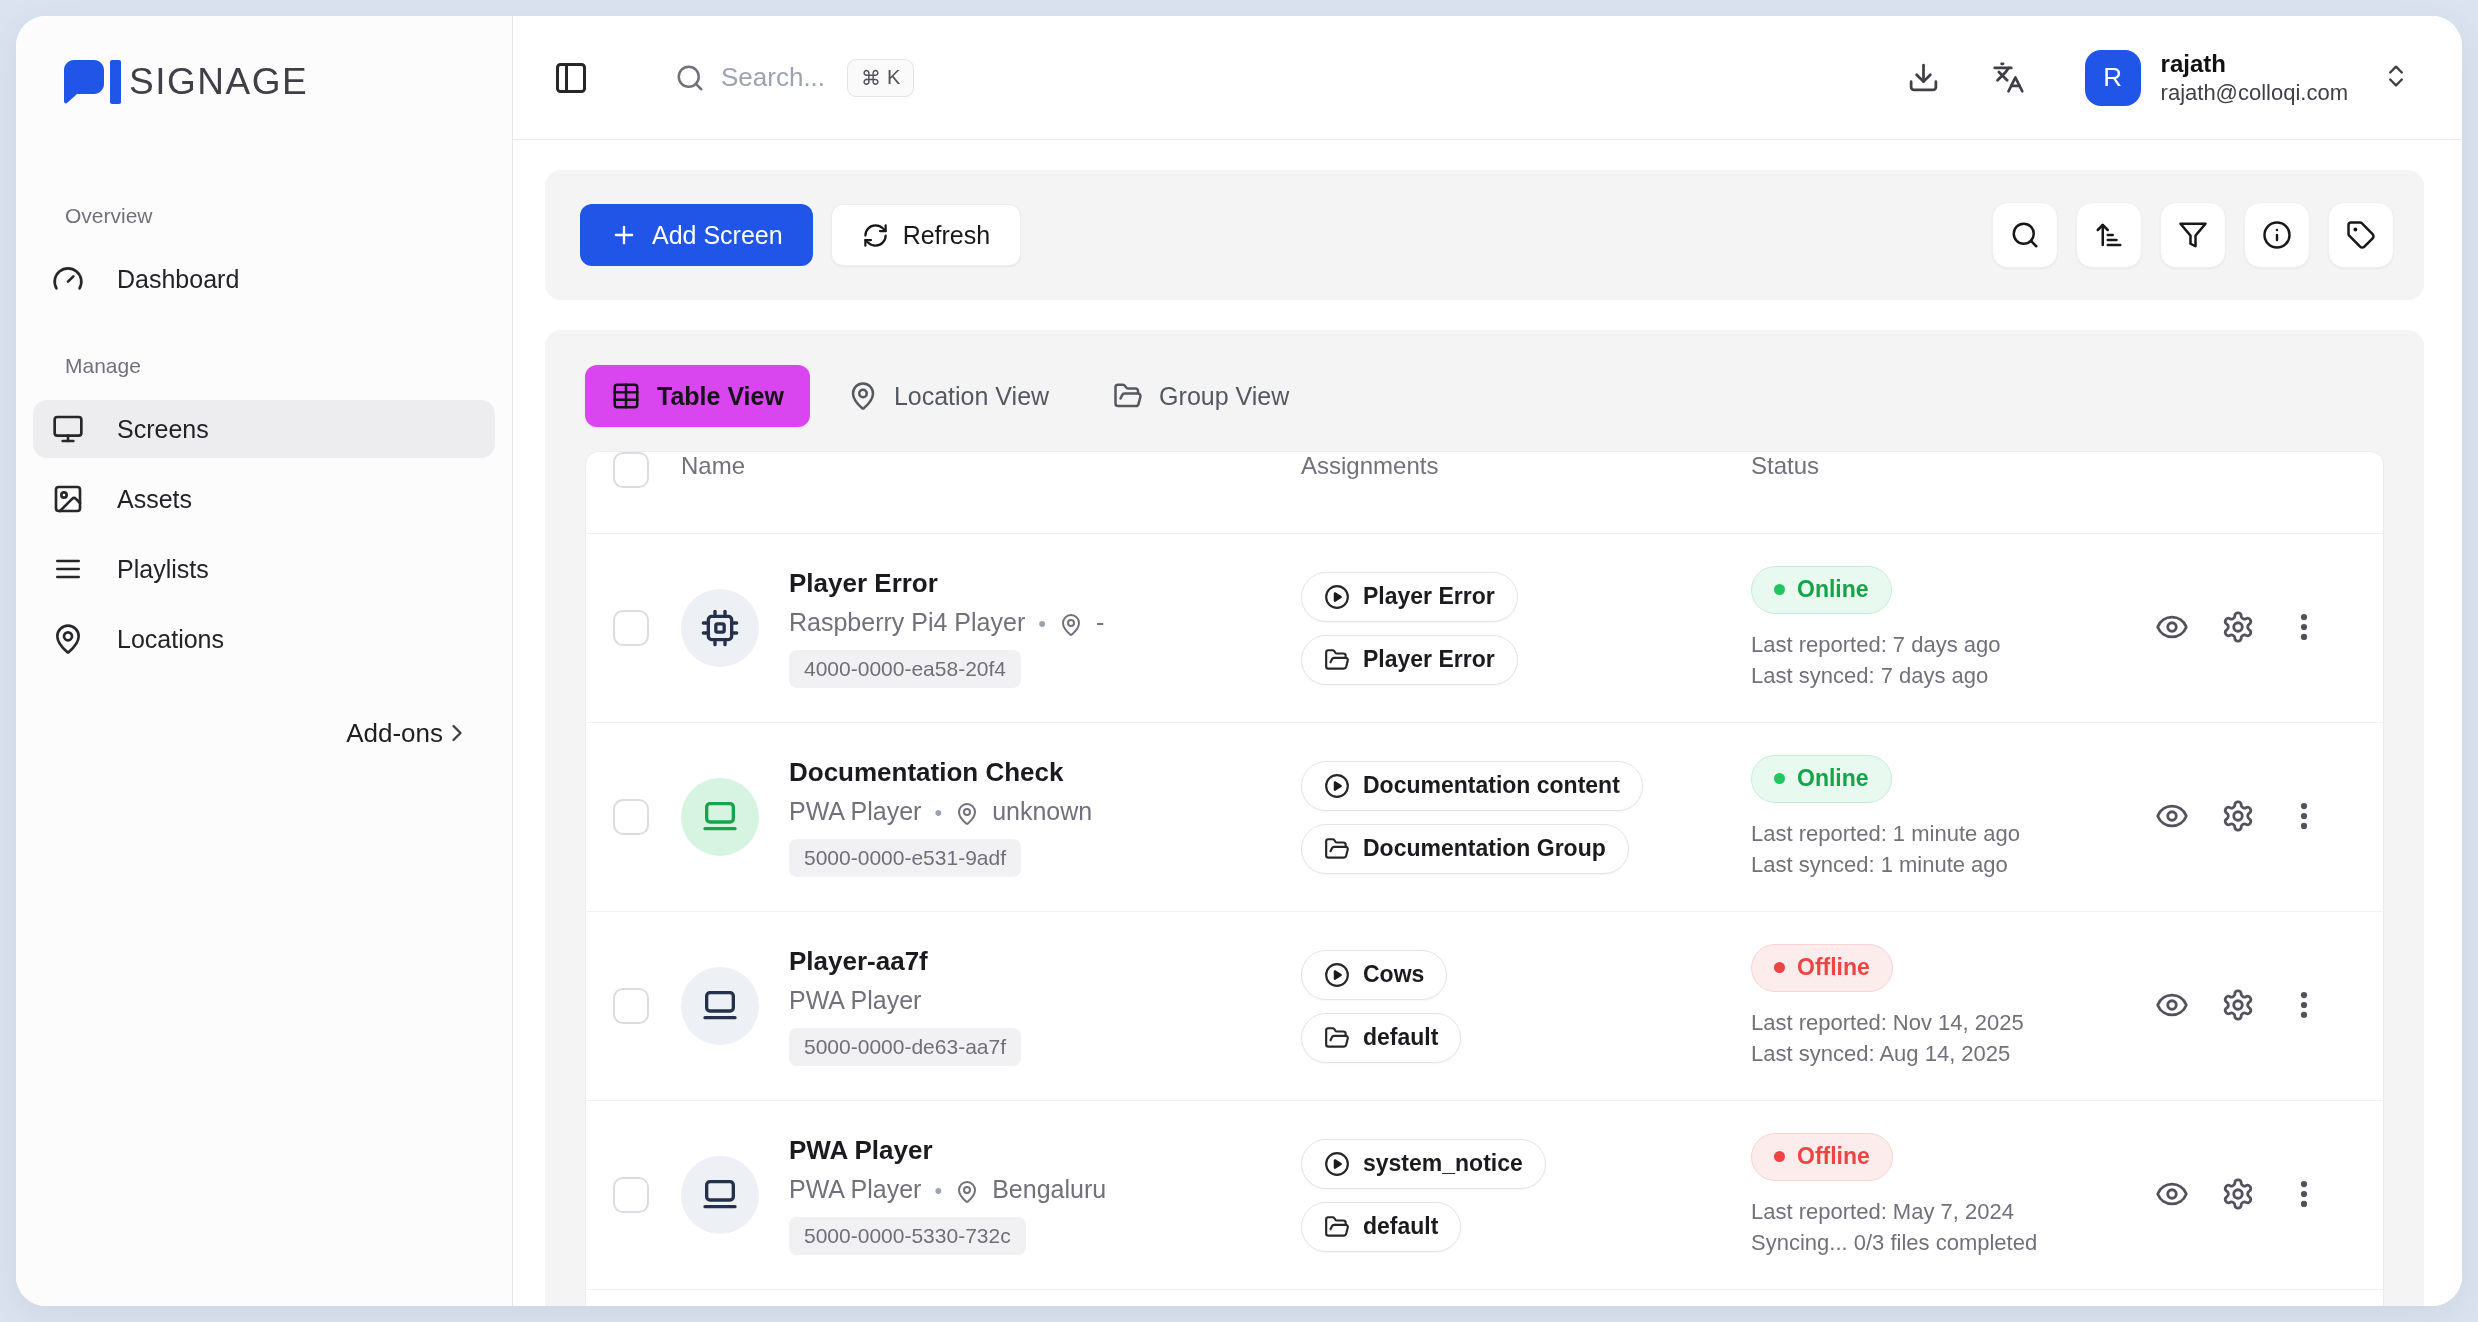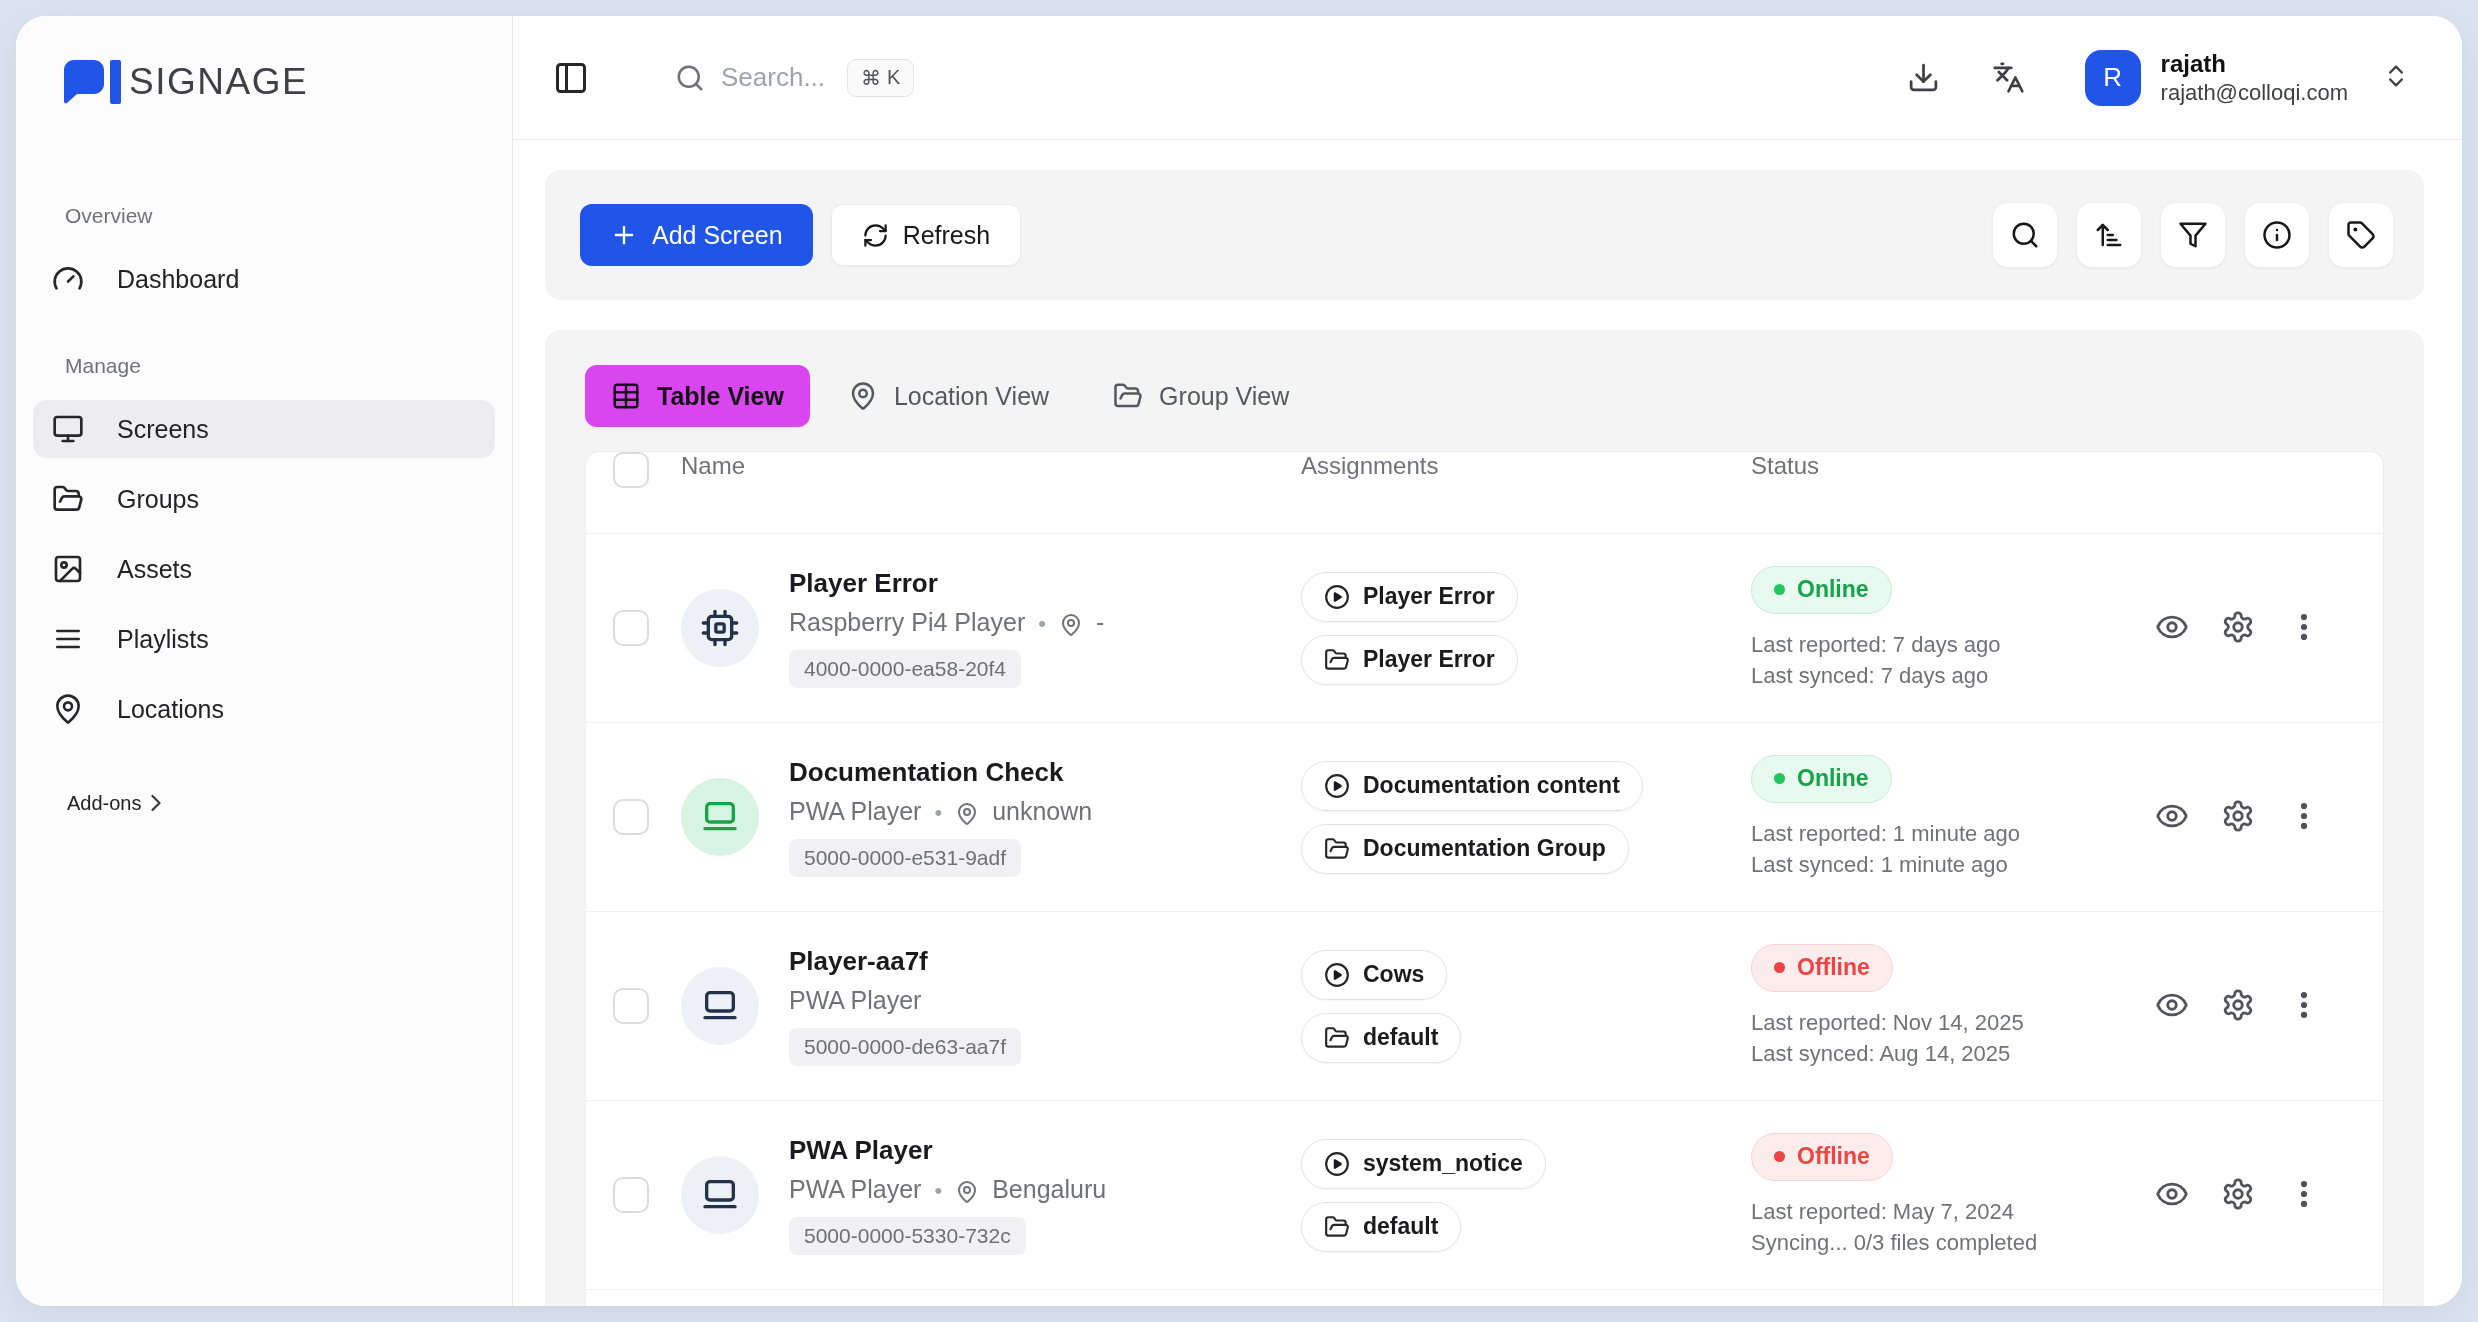--- a/index.html
+++ b/index.html
@@ -29,21 +29,21 @@
   .nav-item {
     height:58px; margin-top:12px; border-radius:14px;
     display:flex; align-items:center; padding:0 19px; gap:33px;
     font-size:25px; color:#232327; cursor:pointer;
   }
   .nav-item.active { background:#ededf0; }
   .nav-item svg { width:32px; height:32px; stroke:#27272a; }
   .nav-item.first { margin-top:22px; }
   .addons {
     margin-top:36px; height:58px; display:flex; align-items:center;
-    justify-content:flex-start; padding:0 24px 0 34px; font-size:20px; color:#1f1f23;
+    justify-content:flex-end; padding:0 24px 0 34px; font-size:26px; color:#1f1f23;
     cursor:pointer;
   }
   .addons svg { width:28px; height:28px; stroke:#3f3f46; }
   
   .main { flex:1; display:flex; flex-direction:column; background:#ffffff; min-width:0; }
   .topbar {
     height:124px; flex:0 0 124px; border-bottom:1px solid #ebebee;
     display:flex; align-items:center; padding:0 52px 0 40px;
   }
   .icon-btn-plain { background:none; border:none; cursor:pointer; display:flex; align-items:center; }
@@ -180,26 +180,20 @@
     </div>
 
     <div class="section-label second">Manage</div>
     <div class="nav-item first active">
       <svg class="ic" viewBox="0 0 24 24">
           <rect width="20" height="14" x="2" y="3" rx="2"></rect>
           <line x1="8" x2="16" y1="21" y2="21"></line>
           <line x1="12" x2="12" y1="17" y2="21"></line>
         </svg>
       <span>Screens</span>
-    </div>
-    <div class="nav-item">
-      <svg class="ic" viewBox="0 0 24 24">
-          <path d="m6 14 1.45-2.9A2 2 0 0 1 9.24 10H20a2 2 0 0 1 1.94 2.5l-1.55 6a2 2 0 0 1-1.94 1.5H4a2 2 0 0 1-2-2V5c0-1.1.9-2 2-2h3.93a2 2 0 0 1 1.66.9l.82 1.2a2 2 0 0 0 1.66.9H18a2 2 0 0 1 2 2v2"></path>
-        </svg>
-      <span>Groups</span>
     </div>
     <div class="nav-item">
       <svg class="ic" viewBox="0 0 24 24">
           <rect width="18" height="18" x="3" y="3" rx="2"></rect>
           <circle cx="9" cy="9" r="2"></circle>
           <path d="m21 15-3.086-3.086a2 2 0 0 0-2.828 0L6 21"></path>
         </svg>
       <span>Assets</span>
     </div>
     <div class="nav-item">

